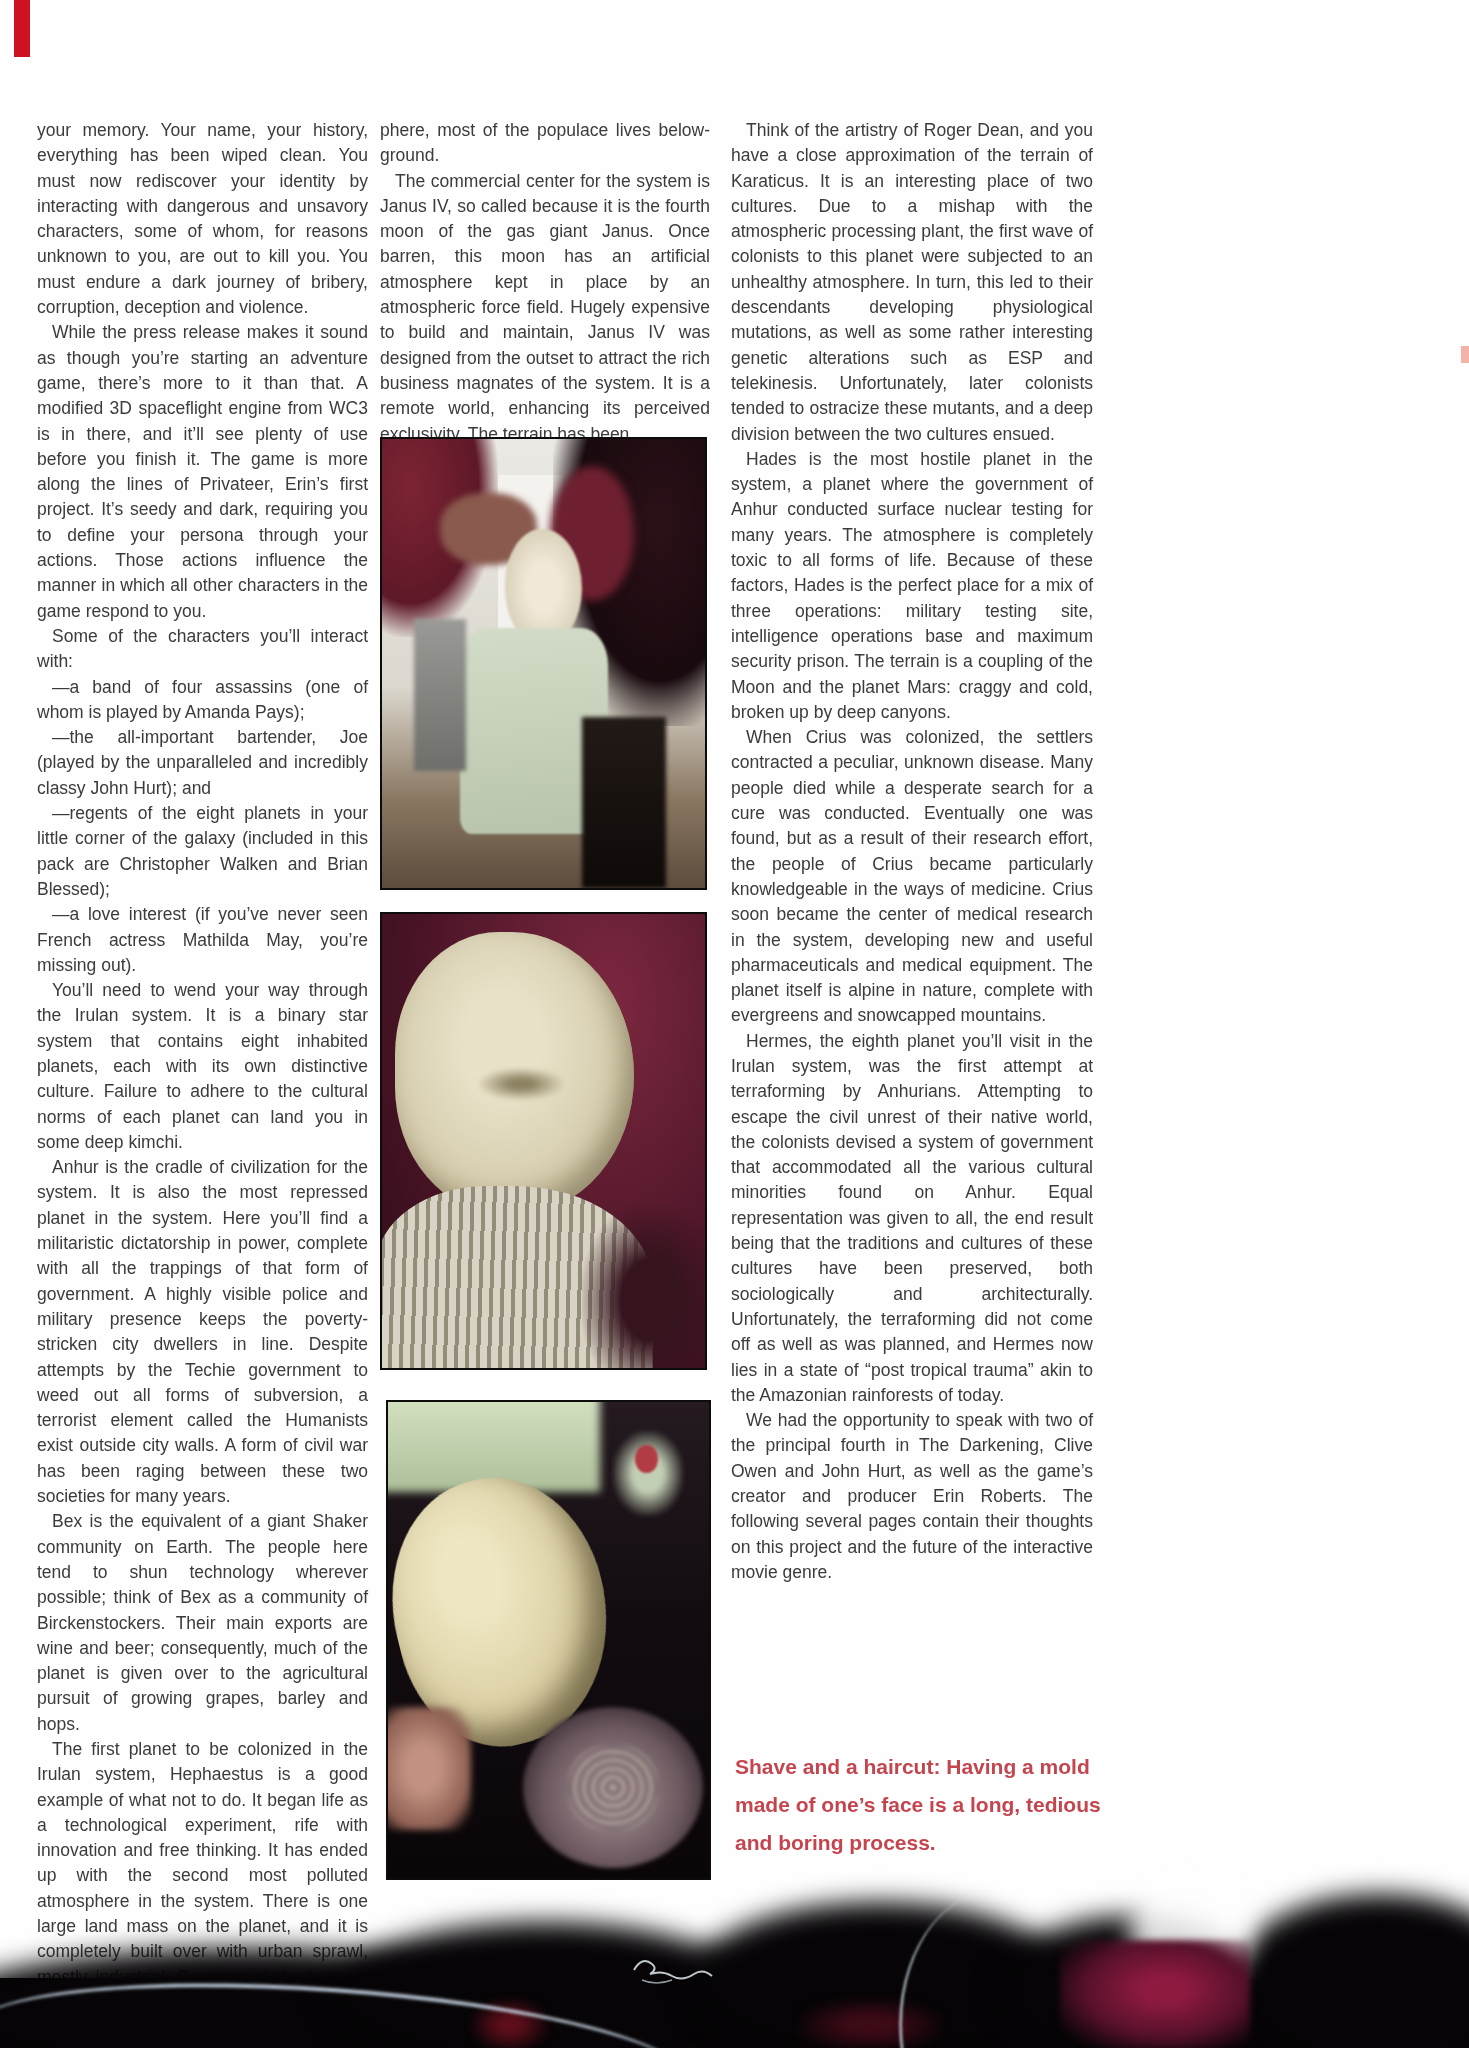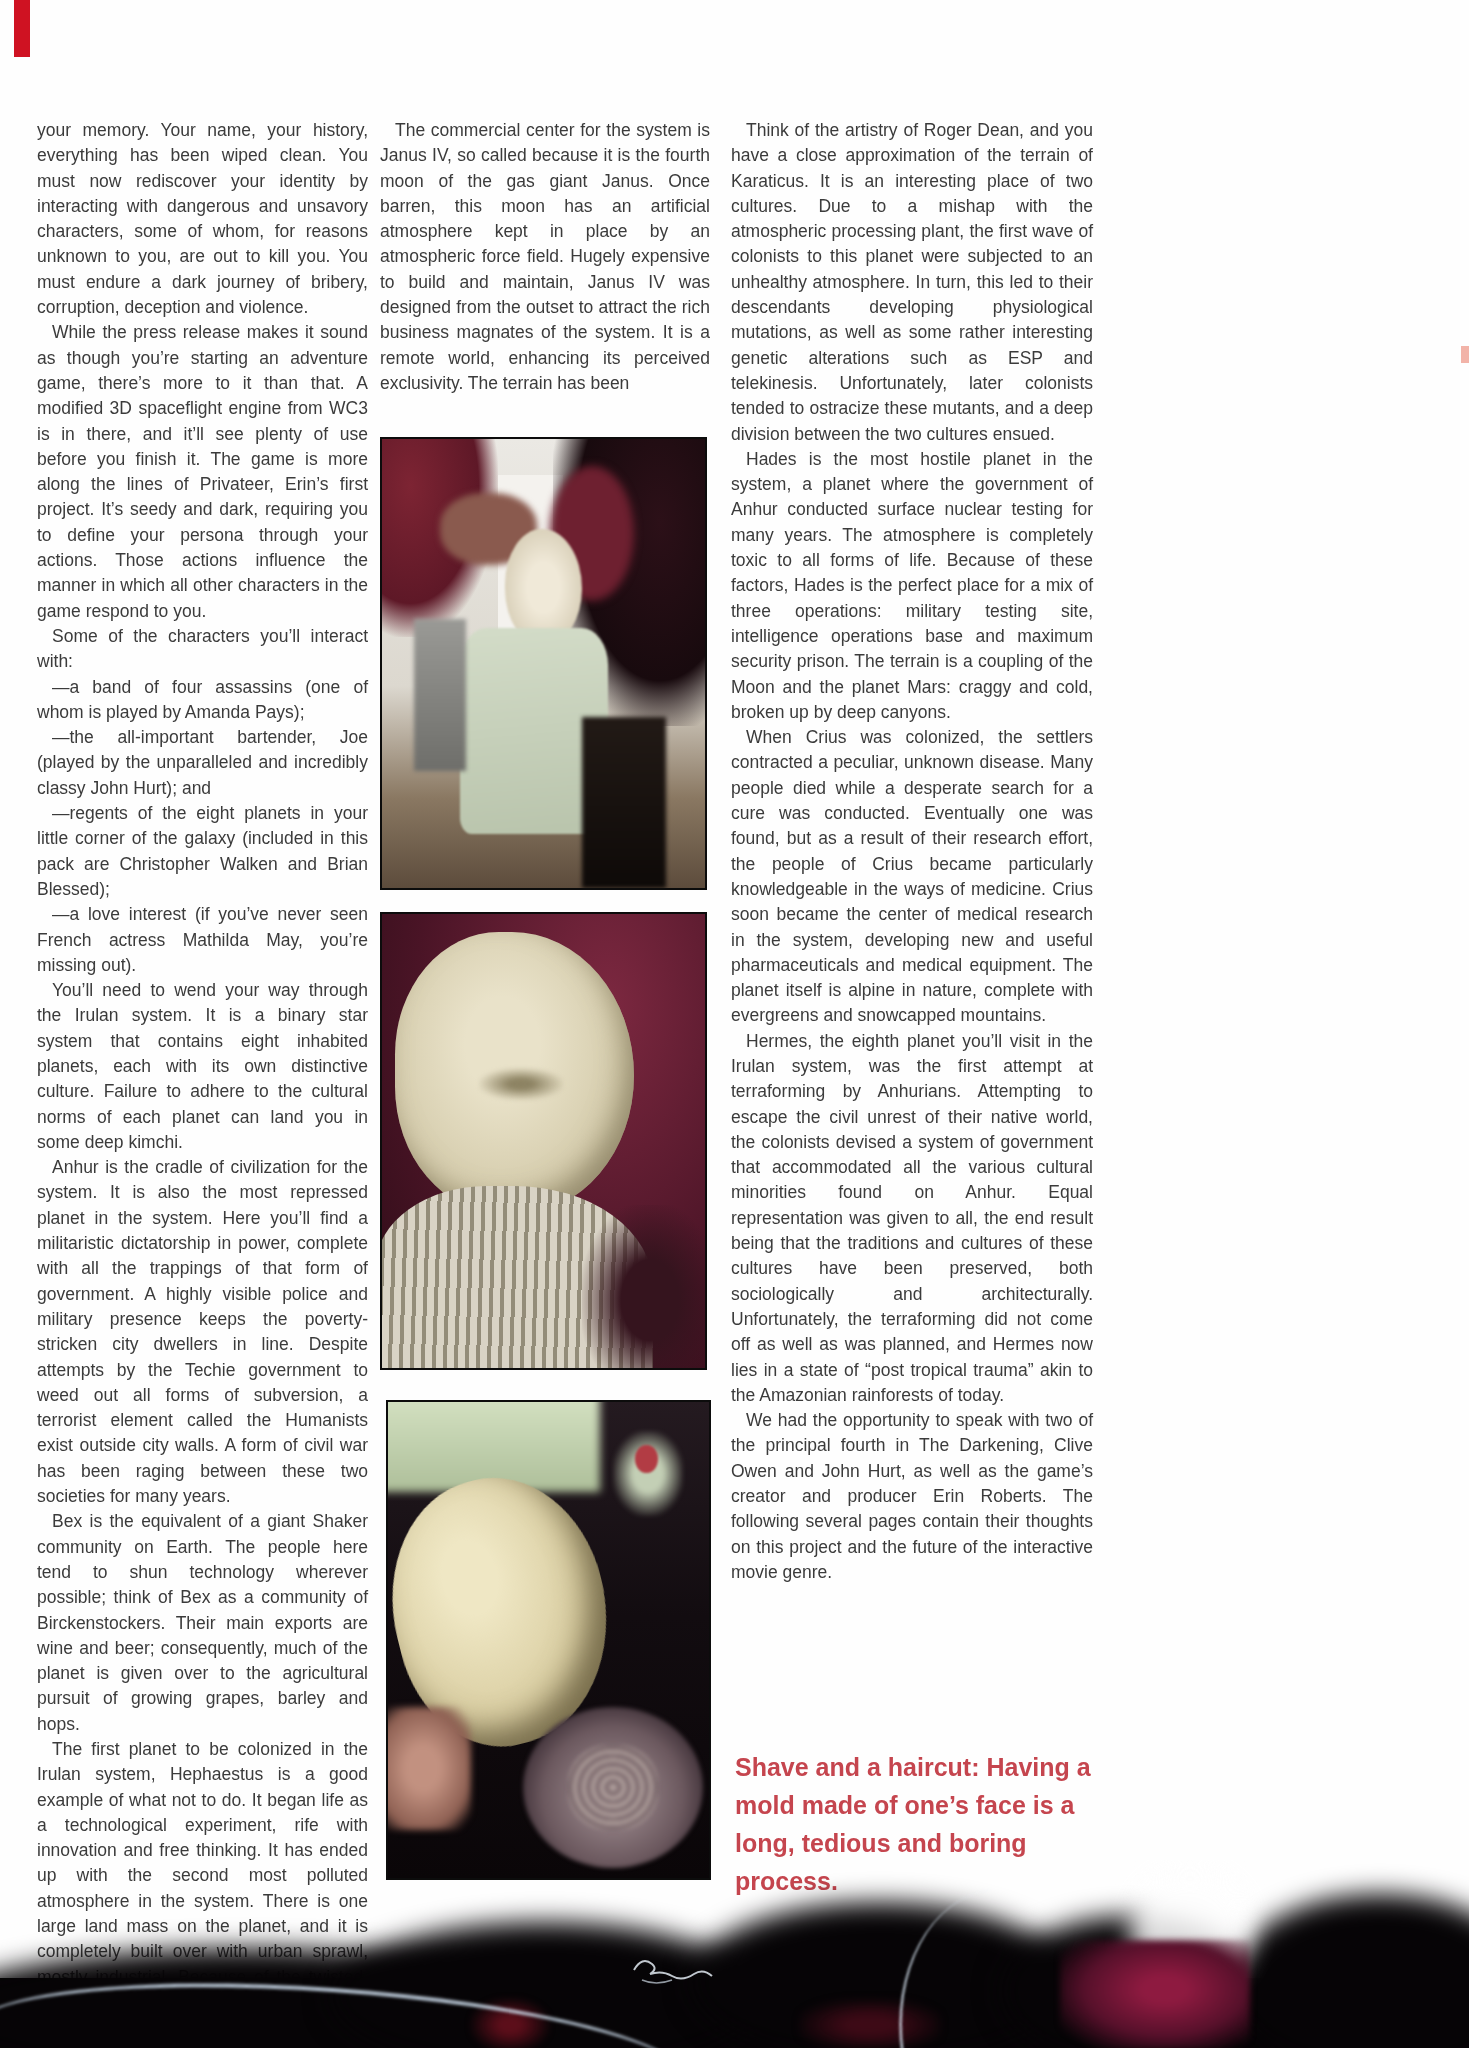--- a/index.html
+++ b/index.html
@@ -8,21 +8,21 @@
   
   .col{position:absolute;top:118px;color:#3b3b3b;font-size:17.5px;line-height:25.3px;
        text-align:justify;}
   .col p{margin:0;text-indent:15px;}
   .col p.noindent{text-indent:0;}
   .col1{left:37px;width:331px;}
   .col2{left:380px;width:330px;}
   .col3{left:731px;width:362px;}
   
   .caption{position:absolute;left:735px;top:1748px;width:378px;
-           font-size:25px;line-height:38px;font-weight:bold;color:#c5454e;text-align:left;}
+           font-size:21px;line-height:38px;font-weight:bold;color:#c5454e;text-align:left;}
   
   .red-bar{position:absolute;left:14px;top:0;width:16px;height:57px;background:#cf1222;}
   .pink-sliver{position:absolute;left:1461px;top:346px;width:8px;height:17px;background:#f2b3a8;}
   
   .photo{position:absolute;border:2px solid #0c0c0c;overflow:hidden;background:#777;}
   .photo *{position:absolute;}
   .photo1{left:380px;top:437px;width:323px;height:449px;background:linear-gradient(180deg,#ebe9e4 0%,#dcd8cf 55%,#8a7862 80%,#5d4c3c 100%);}
   .p1-panel{left:36%;top:8%;width:20%;height:52%;background:#f4f2ee;}
   .p1-artist-left{left:-6%;top:-4%;width:42%;height:48%;background:radial-gradient(ellipse at 35% 30%,#7d2433 0%,#5e1827 55%,rgba(94,24,39,0) 72%);}
   .p1-artist-left-arm{left:18%;top:12%;width:30%;height:16%;background:#8a5a4e;border-radius:45%;filter:blur(3px);}
@@ -79,20 +79,21 @@
     <p>—the all-important bartender, Joe (played by the unparalleled and incredibly classy John Hurt); and</p>
     <p>—regents of the eight planets in your little corner of the galaxy (included in this pack are Christopher Walken and Brian Blessed);</p>
     <p>—a love interest (if you’ve never seen French actress Mathilda May, you’re missing out).</p>
     <p>You’ll need to wend your way through the Irulan system. It is a binary star system that contains eight inhabited planets, each with its own distinctive culture. Failure to adhere to the cultural norms of each planet can land you in some deep kimchi.</p>
     <p>Anhur is the cradle of civilization for the system. It is also the most repressed planet in the system. Here you’ll find a militaristic dictatorship in power, complete with all the trappings of that form of government. A highly visible police and military presence keeps the poverty-stricken city dwellers in line. Despite attempts by the Techie government to weed out all forms of subversion, a terrorist element called the Humanists exist outside city walls. A form of civil war has been raging between these two societies for many years.</p>
     <p>Bex is the equivalent of a giant Shaker community on Earth. The people here tend to shun technology wherever possible; think of Bex as a community of Birckenstockers. Their main exports are wine and beer; consequently, much of the planet is given over to the agricultural pursuit of growing grapes, barley and hops.</p>
     <p>The first planet to be colonized in the Irulan system, Hephaestus is a good example of what not to do. It began life as a technological experiment, rife with innovation and free thinking. It has ended up with the second most polluted atmosphere in the system. There is one large land mass on the planet, and it is completely built over with urban sprawl, mostly industrial. Because of the twisted, abnormal atmos-</p>
   </div>
 
   <div class="col col2">
+    <p class="noindent">phere, most of the populace lives below-ground.</p>
     <p>The commercial center for the system is Janus IV, so called because it is the fourth moon of the gas giant Janus. Once barren, this moon has an artificial atmosphere kept in place by an atmospheric force field. Hugely expensive to build and maintain, Janus IV was designed from the outset to attract the rich business magnates of the system. It is a remote world, enhancing its perceived exclusivity. The terrain has been</p>
   </div>
 
   <div class="col col3">
     <p>Think of the artistry of Roger Dean, and you have a close approximation of the terrain of Karaticus. It is an interesting place of two cultures. Due to a mishap with the atmospheric processing plant, the first wave of colonists to this planet were subjected to an unhealthy atmosphere. In turn, this led to their descendants developing physiological mutations, as well as some rather interesting genetic alterations such as ESP and telekinesis. Unfortunately, later colonists tended to ostracize these mutants, and a deep division between the two cultures ensued.</p>
     <p>Hades is the most hostile planet in the system, a planet where the government of Anhur conducted surface nuclear testing for many years. The atmosphere is completely toxic to all forms of life. Because of these factors, Hades is the perfect place for a mix of three operations: military testing site, intelligence operations base and maximum security prison. The terrain is a coupling of the Moon and the planet Mars: craggy and cold, broken up by deep canyons.</p>
     <p>When Crius was colonized, the settlers contracted a peculiar, unknown disease. Many people died while a desperate search for a cure was conducted. Eventually one was found, but as a result of their research effort, the people of Crius became particularly knowledgeable in the ways of medicine. Crius soon became the center of medical research in the system, developing new and useful pharmaceuticals and medical equipment. The planet itself is alpine in nature, complete with evergreens and snowcapped mountains.</p>
     <p>Hermes, the eighth planet you’ll visit in the Irulan system, was the first attempt at terraforming by Anhurians. Attempting to escape the civil unrest of their native world, the colonists devised a system of government that accommodated all the various cultural minorities found on Anhur. Equal representation was given to all, the end result being that the traditions and cultures of these cultures have been preserved, both sociologically and architecturally. Unfortunately, the terraforming did not come off as well as was planned, and Hermes now lies in a state of “post tropical trauma” akin to the Amazonian rainforests of today.</p>
     <p>We had the opportunity to speak with two of the principal fourth in The Darkening, Clive Owen and John Hurt, as well as the game’s creator and producer Erin Roberts. The following several pages contain their thoughts on this project and the future of the interactive movie genre.</p>
   </div>

